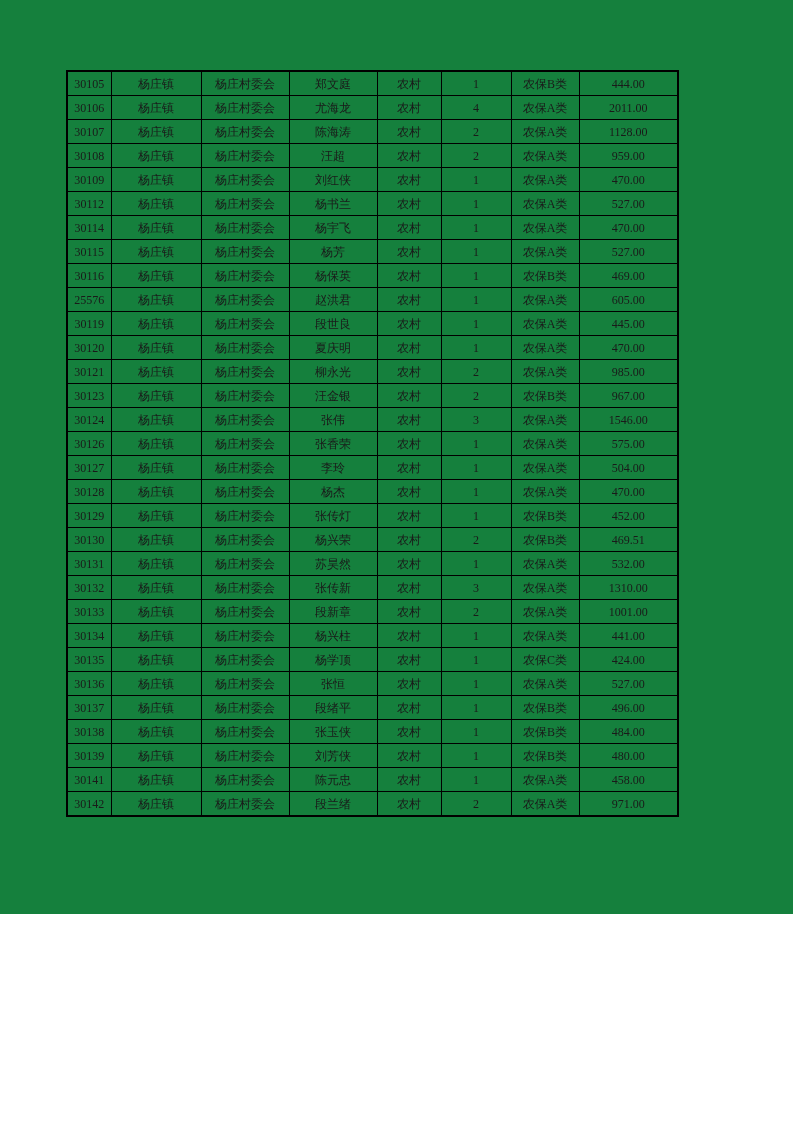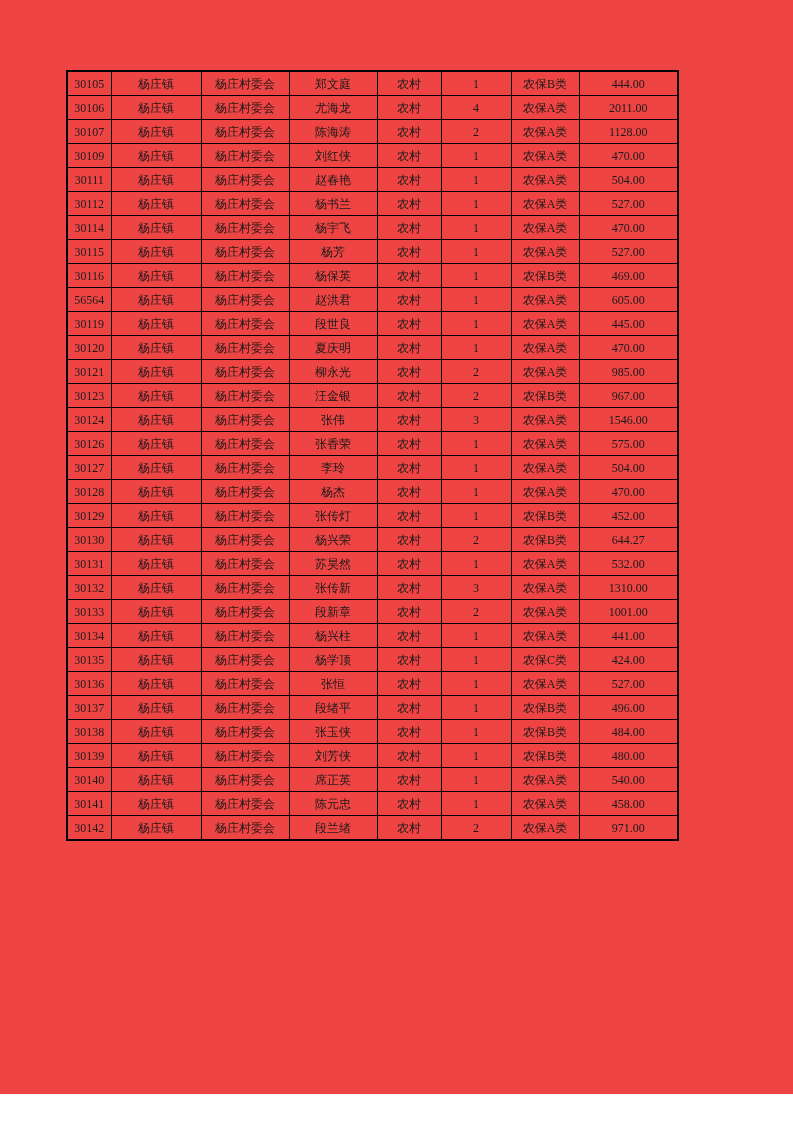--- a/index.html
+++ b/index.html
@@ -3,22 +3,22 @@
 <meta charset="utf-8">
 <style>
   html, body {
     margin: 0;
     padding: 0;
     background: #ffffff;
   }
   .page {
     position: relative;
     width: 793px;
-    height: 1094px;
-    background: #ef4444;
+    height: 914px;
+    background: #15803d;
     overflow: hidden;
     font-family: "Liberation Serif", "DejaVu Serif", serif;
     color: #1a1a1a;
   }
   table.records {
     position: absolute;
     left: 66px;
     top: 70px;
     width: 611px;
     border-collapse: collapse;
@@ -85,188 +85,188 @@
           <td>30107</td>
           <td>杨庄镇</td>
           <td>杨庄村委会</td>
           <td>陈海涛</td>
           <td>农村</td>
           <td>2</td>
           <td>农保A类</td>
           <td>1128.00</td>
         </tr>
         <tr>
+          <td>30108</td>
+          <td>杨庄镇</td>
+          <td>杨庄村委会</td>
+          <td>汪超</td>
+          <td>农村</td>
+          <td>2</td>
+          <td>农保A类</td>
+          <td>959.00</td>
+        </tr>
+        <tr>
           <td>30109</td>
           <td>杨庄镇</td>
           <td>杨庄村委会</td>
           <td>刘红侠</td>
           <td>农村</td>
           <td>1</td>
           <td>农保A类</td>
           <td>470.00</td>
         </tr>
         <tr>
-          <td>30111</td>
-          <td>杨庄镇</td>
-          <td>杨庄村委会</td>
-          <td>赵春艳</td>
+          <td>30112</td>
+          <td>杨庄镇</td>
+          <td>杨庄村委会</td>
+          <td>杨书兰</td>
+          <td>农村</td>
+          <td>1</td>
+          <td>农保A类</td>
+          <td>527.00</td>
+        </tr>
+        <tr>
+          <td>30114</td>
+          <td>杨庄镇</td>
+          <td>杨庄村委会</td>
+          <td>杨宇飞</td>
+          <td>农村</td>
+          <td>1</td>
+          <td>农保A类</td>
+          <td>470.00</td>
+        </tr>
+        <tr>
+          <td>30115</td>
+          <td>杨庄镇</td>
+          <td>杨庄村委会</td>
+          <td>杨芳</td>
+          <td>农村</td>
+          <td>1</td>
+          <td>农保A类</td>
+          <td>527.00</td>
+        </tr>
+        <tr>
+          <td>30116</td>
+          <td>杨庄镇</td>
+          <td>杨庄村委会</td>
+          <td>杨保英</td>
+          <td>农村</td>
+          <td>1</td>
+          <td>农保B类</td>
+          <td>469.00</td>
+        </tr>
+        <tr>
+          <td>25576</td>
+          <td>杨庄镇</td>
+          <td>杨庄村委会</td>
+          <td>赵洪君</td>
+          <td>农村</td>
+          <td>1</td>
+          <td>农保A类</td>
+          <td>605.00</td>
+        </tr>
+        <tr>
+          <td>30119</td>
+          <td>杨庄镇</td>
+          <td>杨庄村委会</td>
+          <td>段世良</td>
+          <td>农村</td>
+          <td>1</td>
+          <td>农保A类</td>
+          <td>445.00</td>
+        </tr>
+        <tr>
+          <td>30120</td>
+          <td>杨庄镇</td>
+          <td>杨庄村委会</td>
+          <td>夏庆明</td>
+          <td>农村</td>
+          <td>1</td>
+          <td>农保A类</td>
+          <td>470.00</td>
+        </tr>
+        <tr>
+          <td>30121</td>
+          <td>杨庄镇</td>
+          <td>杨庄村委会</td>
+          <td>柳永光</td>
+          <td>农村</td>
+          <td>2</td>
+          <td>农保A类</td>
+          <td>985.00</td>
+        </tr>
+        <tr>
+          <td>30123</td>
+          <td>杨庄镇</td>
+          <td>杨庄村委会</td>
+          <td>汪金银</td>
+          <td>农村</td>
+          <td>2</td>
+          <td>农保B类</td>
+          <td>967.00</td>
+        </tr>
+        <tr>
+          <td>30124</td>
+          <td>杨庄镇</td>
+          <td>杨庄村委会</td>
+          <td>张伟</td>
+          <td>农村</td>
+          <td>3</td>
+          <td>农保A类</td>
+          <td>1546.00</td>
+        </tr>
+        <tr>
+          <td>30126</td>
+          <td>杨庄镇</td>
+          <td>杨庄村委会</td>
+          <td>张香荣</td>
+          <td>农村</td>
+          <td>1</td>
+          <td>农保A类</td>
+          <td>575.00</td>
+        </tr>
+        <tr>
+          <td>30127</td>
+          <td>杨庄镇</td>
+          <td>杨庄村委会</td>
+          <td>李玲</td>
           <td>农村</td>
           <td>1</td>
           <td>农保A类</td>
           <td>504.00</td>
         </tr>
         <tr>
-          <td>30112</td>
-          <td>杨庄镇</td>
-          <td>杨庄村委会</td>
-          <td>杨书兰</td>
-          <td>农村</td>
-          <td>1</td>
-          <td>农保A类</td>
-          <td>527.00</td>
-        </tr>
-        <tr>
-          <td>30114</td>
-          <td>杨庄镇</td>
-          <td>杨庄村委会</td>
-          <td>杨宇飞</td>
+          <td>30128</td>
+          <td>杨庄镇</td>
+          <td>杨庄村委会</td>
+          <td>杨杰</td>
           <td>农村</td>
           <td>1</td>
           <td>农保A类</td>
           <td>470.00</td>
         </tr>
         <tr>
-          <td>30115</td>
-          <td>杨庄镇</td>
-          <td>杨庄村委会</td>
-          <td>杨芳</td>
-          <td>农村</td>
-          <td>1</td>
-          <td>农保A类</td>
-          <td>527.00</td>
-        </tr>
-        <tr>
-          <td>30116</td>
-          <td>杨庄镇</td>
-          <td>杨庄村委会</td>
-          <td>杨保英</td>
-          <td>农村</td>
-          <td>1</td>
-          <td>农保B类</td>
-          <td>469.00</td>
-        </tr>
-        <tr>
-          <td>56564</td>
-          <td>杨庄镇</td>
-          <td>杨庄村委会</td>
-          <td>赵洪君</td>
-          <td>农村</td>
-          <td>1</td>
-          <td>农保A类</td>
-          <td>605.00</td>
-        </tr>
-        <tr>
-          <td>30119</td>
-          <td>杨庄镇</td>
-          <td>杨庄村委会</td>
-          <td>段世良</td>
-          <td>农村</td>
-          <td>1</td>
-          <td>农保A类</td>
-          <td>445.00</td>
-        </tr>
-        <tr>
-          <td>30120</td>
-          <td>杨庄镇</td>
-          <td>杨庄村委会</td>
-          <td>夏庆明</td>
-          <td>农村</td>
-          <td>1</td>
-          <td>农保A类</td>
-          <td>470.00</td>
-        </tr>
-        <tr>
-          <td>30121</td>
-          <td>杨庄镇</td>
-          <td>杨庄村委会</td>
-          <td>柳永光</td>
-          <td>农村</td>
-          <td>2</td>
-          <td>农保A类</td>
-          <td>985.00</td>
-        </tr>
-        <tr>
-          <td>30123</td>
-          <td>杨庄镇</td>
-          <td>杨庄村委会</td>
-          <td>汪金银</td>
-          <td>农村</td>
-          <td>2</td>
-          <td>农保B类</td>
-          <td>967.00</td>
-        </tr>
-        <tr>
-          <td>30124</td>
-          <td>杨庄镇</td>
-          <td>杨庄村委会</td>
-          <td>张伟</td>
-          <td>农村</td>
-          <td>3</td>
-          <td>农保A类</td>
-          <td>1546.00</td>
-        </tr>
-        <tr>
-          <td>30126</td>
-          <td>杨庄镇</td>
-          <td>杨庄村委会</td>
-          <td>张香荣</td>
-          <td>农村</td>
-          <td>1</td>
-          <td>农保A类</td>
-          <td>575.00</td>
-        </tr>
-        <tr>
-          <td>30127</td>
-          <td>杨庄镇</td>
-          <td>杨庄村委会</td>
-          <td>李玲</td>
-          <td>农村</td>
-          <td>1</td>
-          <td>农保A类</td>
-          <td>504.00</td>
-        </tr>
-        <tr>
-          <td>30128</td>
-          <td>杨庄镇</td>
-          <td>杨庄村委会</td>
-          <td>杨杰</td>
-          <td>农村</td>
-          <td>1</td>
-          <td>农保A类</td>
-          <td>470.00</td>
-        </tr>
-        <tr>
           <td>30129</td>
           <td>杨庄镇</td>
           <td>杨庄村委会</td>
           <td>张传灯</td>
           <td>农村</td>
           <td>1</td>
           <td>农保B类</td>
           <td>452.00</td>
         </tr>
         <tr>
           <td>30130</td>
           <td>杨庄镇</td>
           <td>杨庄村委会</td>
           <td>杨兴荣</td>
           <td>农村</td>
           <td>2</td>
           <td>农保B类</td>
-          <td>644.27</td>
+          <td>469.51</td>
         </tr>
         <tr>
           <td>30131</td>
           <td>杨庄镇</td>
           <td>杨庄村委会</td>
           <td>苏昊然</td>
           <td>农村</td>
           <td>1</td>
           <td>农保A类</td>
           <td>532.00</td>
@@ -343,30 +343,20 @@
         </tr>
         <tr>
           <td>30139</td>
           <td>杨庄镇</td>
           <td>杨庄村委会</td>
           <td>刘芳侠</td>
           <td>农村</td>
           <td>1</td>
           <td>农保B类</td>
           <td>480.00</td>
-        </tr>
-        <tr>
-          <td>30140</td>
-          <td>杨庄镇</td>
-          <td>杨庄村委会</td>
-          <td>席正英</td>
-          <td>农村</td>
-          <td>1</td>
-          <td>农保A类</td>
-          <td>540.00</td>
         </tr>
         <tr>
           <td>30141</td>
           <td>杨庄镇</td>
           <td>杨庄村委会</td>
           <td>陈元忠</td>
           <td>农村</td>
           <td>1</td>
           <td>农保A类</td>
           <td>458.00</td>

